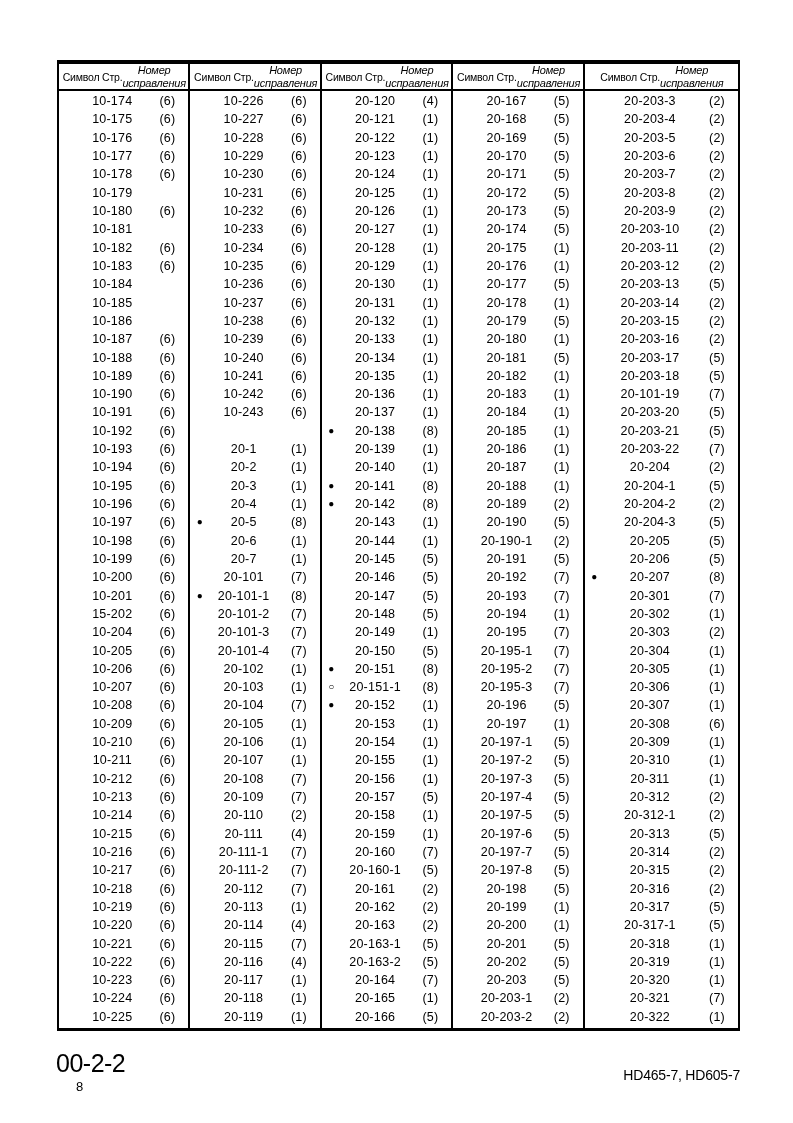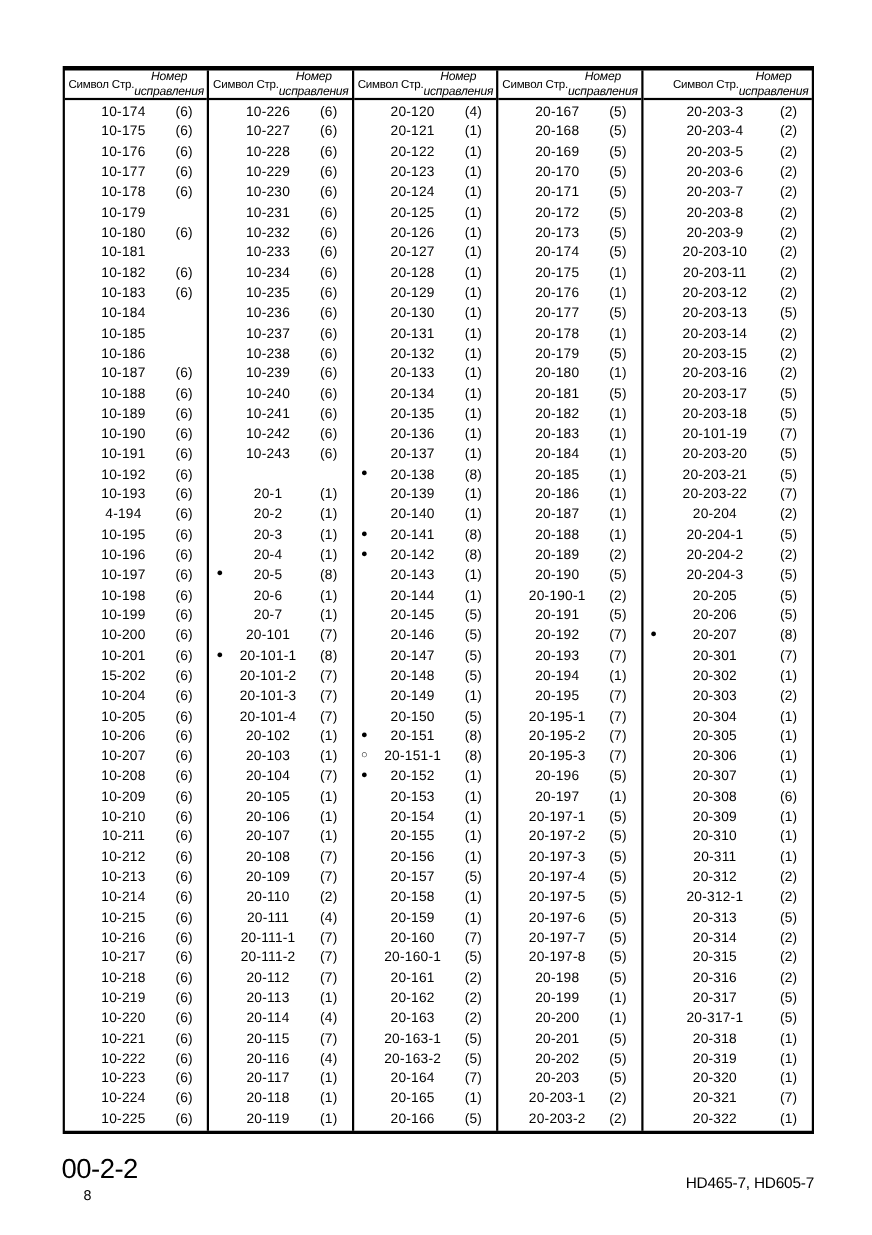--- a/index.html
+++ b/index.html
@@ -28,21 +28,21 @@
     border-left:2px solid #000;
     box-sizing:border-box;
     min-width:0;
   }
   .col:first-child { border-left:none; }
   .col:last-child  { flex:155 0 0; }
   .col-header {
     height:27px;
     flex:0 0 27px;
     border-bottom:2px solid #000;
-    display:flex; align-items:center; justify-content:flex-end;
+    display:flex; align-items:center; justify-content:center;
     padding:0 3px 0 4px;
     box-sizing:border-box;
     white-space:nowrap;
   }
   .h-left  { font-size:10.5px; letter-spacing:-0.2px; }
   .h-right { font-size:11px; line-height:1.1; display:flex; flex-direction:column; text-align:center; letter-spacing:-0.2px;font-style:italic; }
   .col-body {
     flex:1 1 auto;
     display:flex; flex-direction:column;
     padding:1px 0 2px 0;
@@ -180,21 +180,21 @@
             <span class="symbol">10-192</span>
             <span class="revision">(6)</span>
           </div>
           <div class="row">
             <span class="marker"></span>
             <span class="symbol">10-193</span>
             <span class="revision">(6)</span>
           </div>
           <div class="row">
             <span class="marker"></span>
-            <span class="symbol">4-194</span>
+            <span class="symbol">10-194</span>
             <span class="revision">(6)</span>
           </div>
           <div class="row">
             <span class="marker"></span>
             <span class="symbol">10-195</span>
             <span class="revision">(6)</span>
           </div>
           <div class="row">
             <span class="marker"></span>
             <span class="symbol">10-196</span>

